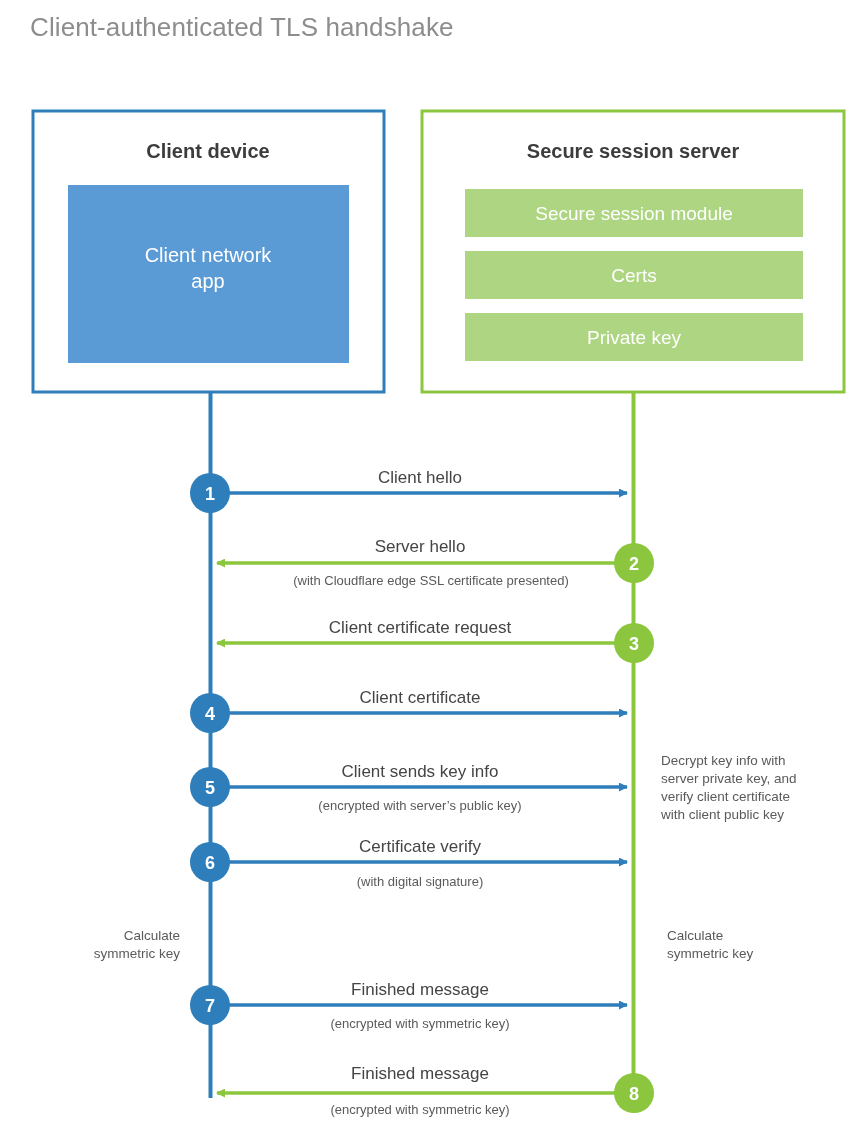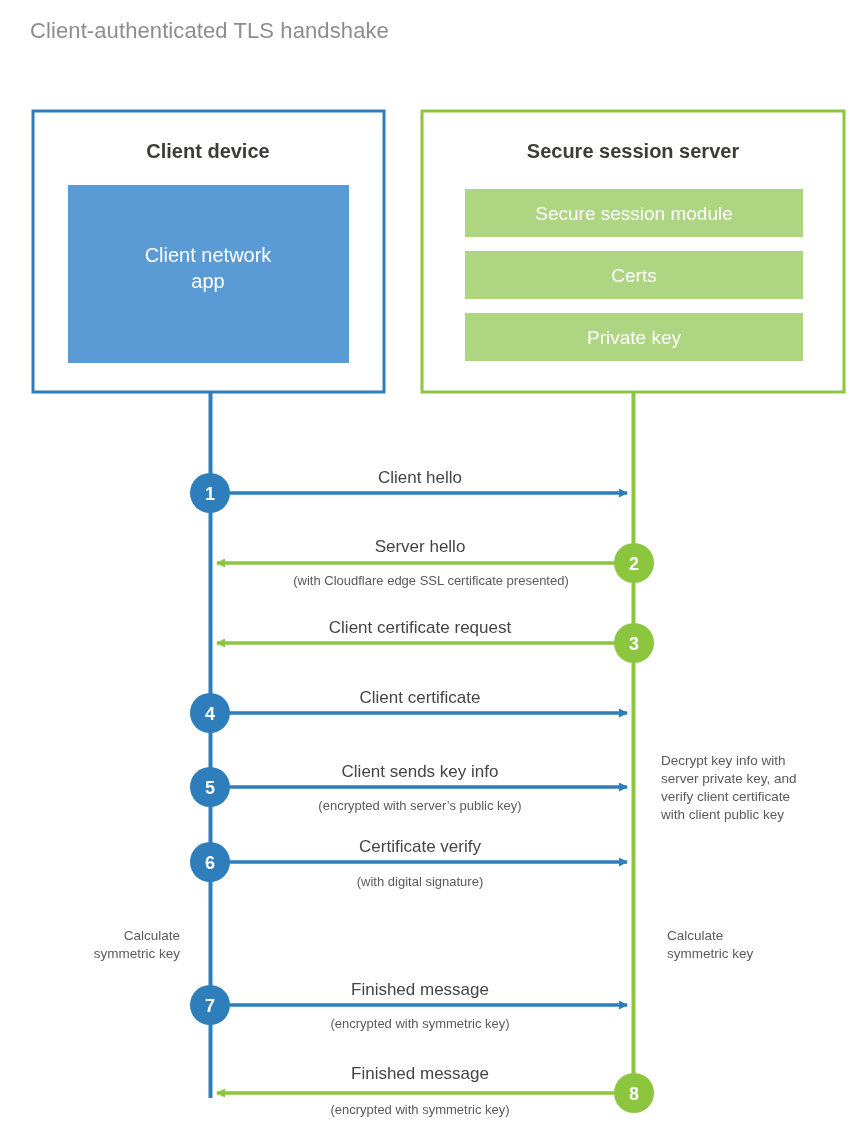--- a/index.html
+++ b/index.html
@@ -10,22 +10,22 @@
   body {
     width: 865px;
     height: 1146px;
     font-family: "Liberation Sans", sans-serif;
     position: relative;
     overflow: hidden;
   }
   #page-title {
     position: absolute;
     left: 30px;
-    top: 18px;
-    font-size: 22px;
+    top: 12px;
+    font-size: 26px;
     font-weight: 400;
     color: #8d8d8d;
     letter-spacing: 0.1px;
     white-space: nowrap;
   }
   svg.diagram {
     position: absolute;
     left: 0;
     top: 0;
     width: 865px;

